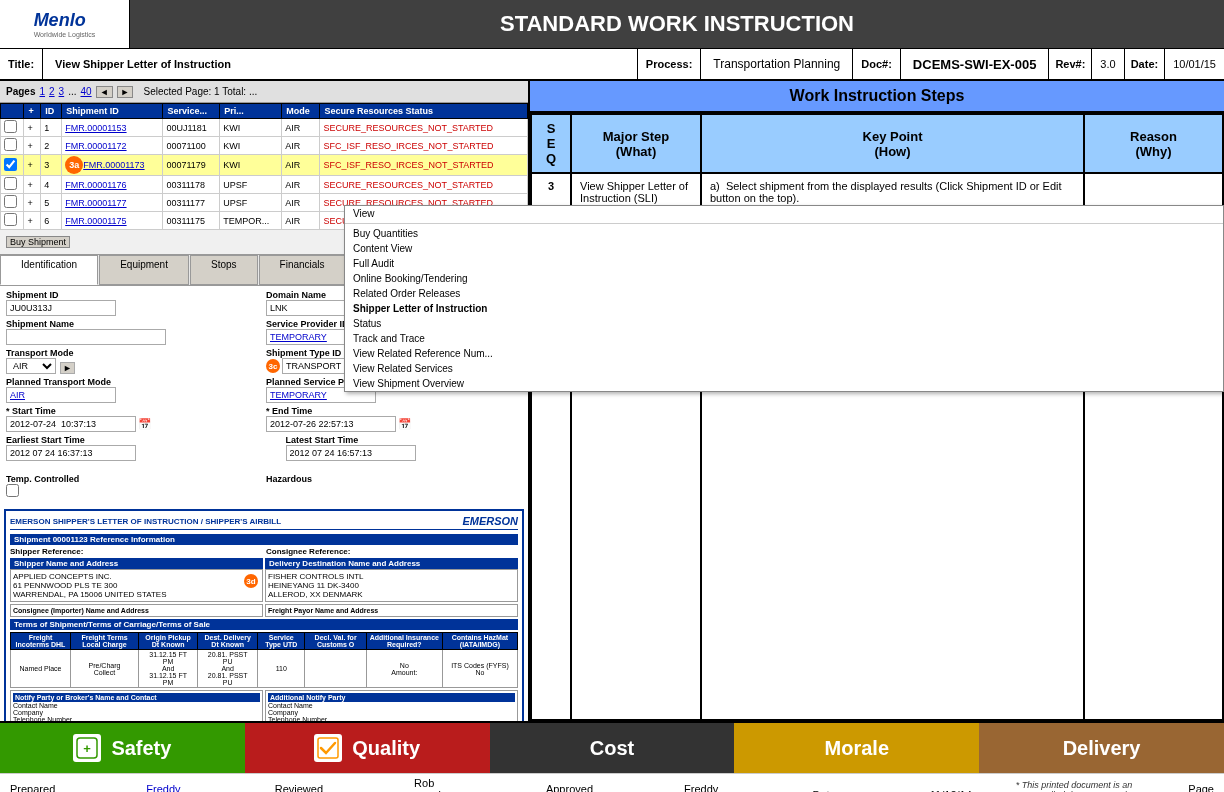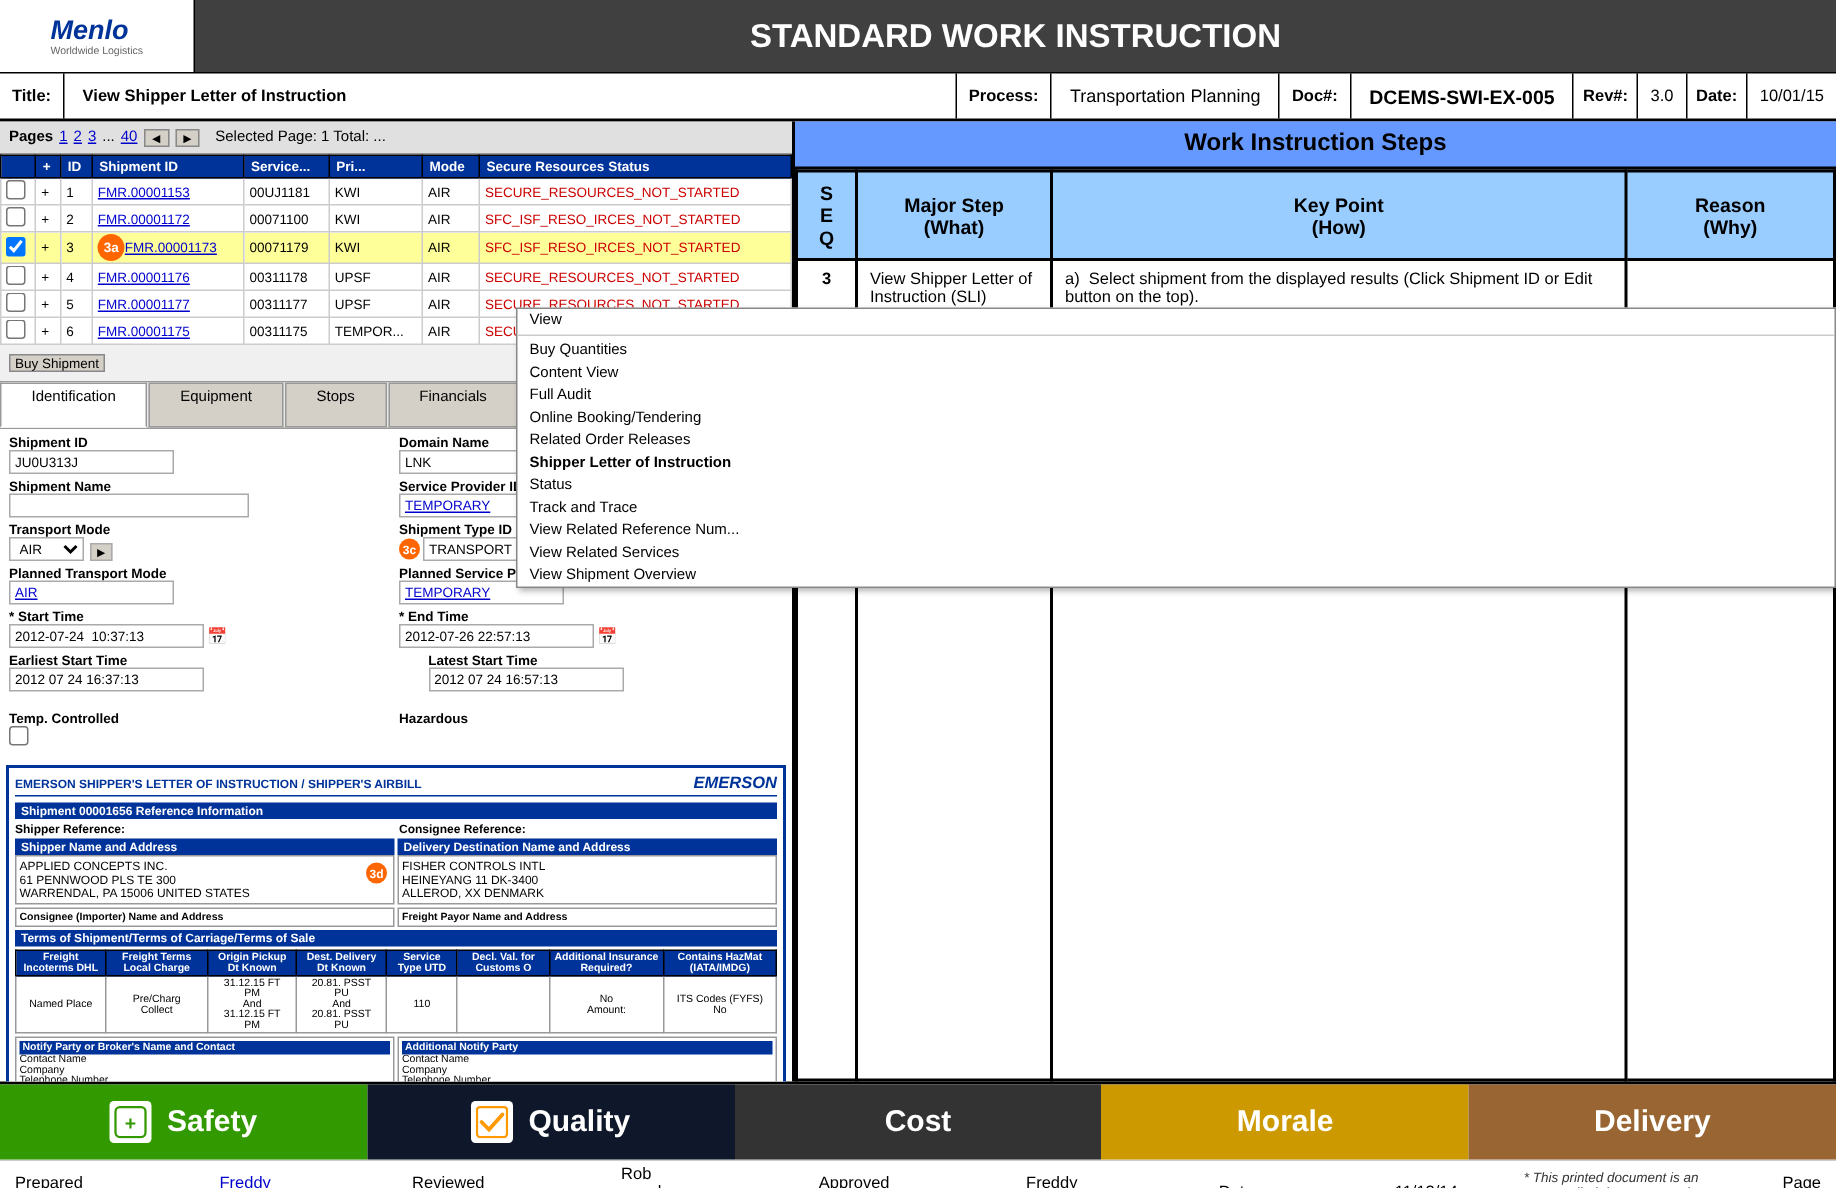--- a/index.html
+++ b/index.html
@@ -79,21 +79,21 @@
     .wi-seq { text-align: center; vertical-align: middle; font-size: 18px; font-weight: bold; }
     .wi-major-step { font-size: 11px; }
     .wi-key-points { font-size: 11px; }
     .wi-key-points p { margin-bottom: 4px; }
     .wi-reason { font-size: 11px; }
 
     
     .bottom-bar { display: flex; height: 52px; border-top: 2px solid #000; }
     .bottom-btn { flex: 1; display: flex; align-items: center; justify-content: center; font-size: 20px; font-weight: bold; color: #fff; gap: 10px; }
     .bottom-btn-safety { background: #339900; }
-    .bottom-btn-quality { background: #0f172a; }
+    .bottom-btn-quality { background: #b91c1c; }
     .bottom-btn-cost { background: #333333; }
     .bottom-btn-delivery { background: #996633; }
     .bottom-btn-morale { background: #cc9900; }
     .bottom-icon { width: 28px; height: 28px; background: #fff; border-radius: 3px; display: flex; align-items: center; justify-content: center; }
     .bottom-icon svg { width: 22px; height: 22px; }
 
     
     .footer { display: flex; align-items: center; padding: 3px 10px; background: #fff; border-top: 1px solid #ccc; font-size: 11px; justify-content: space-between; gap: 44px; }
     .footer-link { color: #0000cc; text-decoration: underline; }
     .footer-note { font-size: 9px; font-style: italic; color: #333; }
@@ -342,21 +342,21 @@
           <div class="form-label">Hazardous</div>
         </div>
       </div>
     </div>
 
     <div class="sli-document">
       <div class="sli-header">
         <span style="font-size:8px;font-weight:bold;color:#003399;">EMERSON SHIPPER'S LETTER OF INSTRUCTION / SHIPPER'S AIRBILL</span>
         <span class="emerson-logo">EMERSON</span>
       </div>
-      <div class="sli-section">Shipment 00001656 Reference Information</div>
+      <div class="sli-section">Shipment 00001123 Reference Information</div>
       <div style="display:flex;gap:4px;margin-bottom:2px;font-size:8px;">
         <div style="flex:1;">
           <span style="font-weight:bold;">Shipper Reference:</span>
         </div>
         <div style="flex:1;">
           <span style="font-weight:bold;">Consignee Reference:</span>
         </div>
       </div>
       <div class="sli-grid" style="margin-bottom:2px;">
         <div>

